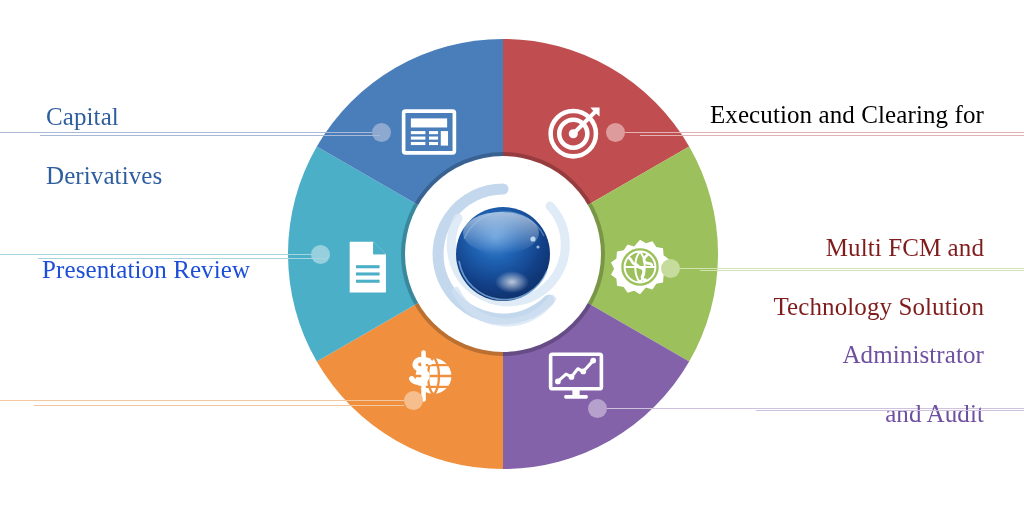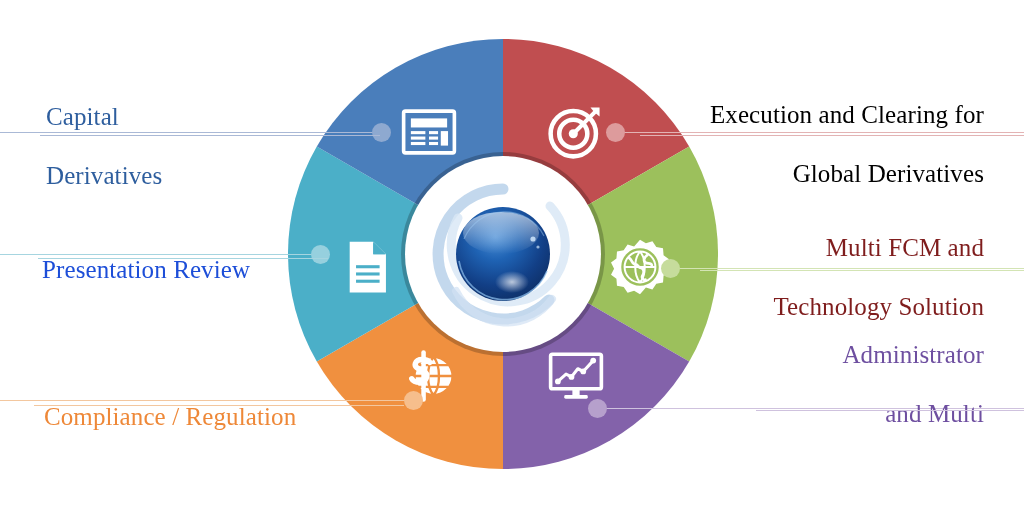--- a/index.html
+++ b/index.html
@@ -224,37 +224,33 @@
     <span class="txt">Capital</span>
     <span class="txt">Derivatives</span>
   </div>
   <div class="rule" style="left:40px;top:135px;width:340px;background:#aab9d6;"></div>
 
   <div class="label left-label" style="left:42px;top:225px;width:300px;color:#1d4ed8;">
     <span class="txt">Presentation Review</span>
   </div>
   <div class="rule" style="left:38px;top:258px;width:290px;background:#a6d5e0;"></div>
 
-  <div class="label left-label" style="left:44px;top:372px;width:340px;color:#EE8838;">
-    <span class="txt">Compliance / Regulation</span>
-  </div>
   <div class="rule" style="left:34px;top:405px;width:370px;background:#f3c79f;"></div>
 
   <div class="label right-label" style="left:624px;top:70px;width:360px;color:#000000;">
     <span class="txt">Execution and Clearing for</span>
-    <span class="txt">Global Derivatives</span>
   </div>
   <div class="rule" style="left:640px;top:135px;width:384px;background:#e3b3b4;"></div>
 
   <div class="label right-label" style="left:664px;top:203px;width:320px;color:#7f1d1d;">
     <span class="txt">Multi FCM and</span>
     <span class="txt">Technology Solution</span>
   </div>
   <div class="rule" style="left:700px;top:270px;width:324px;background:#d3e4b4;"></div>
 
   <div class="label right-label" style="left:700px;top:310px;width:284px;color:#6E4FA0;">
     <span class="txt">Administrator</span>
-    <span class="txt">and Multi</span>
+    <span class="txt">and Audit</span>
   </div>
   <div class="rule" style="left:756px;top:410px;width:268px;background:#cfc2de;"></div>
 
   <div class="frame-border"></div>
 </div>
 
 </body></html>

